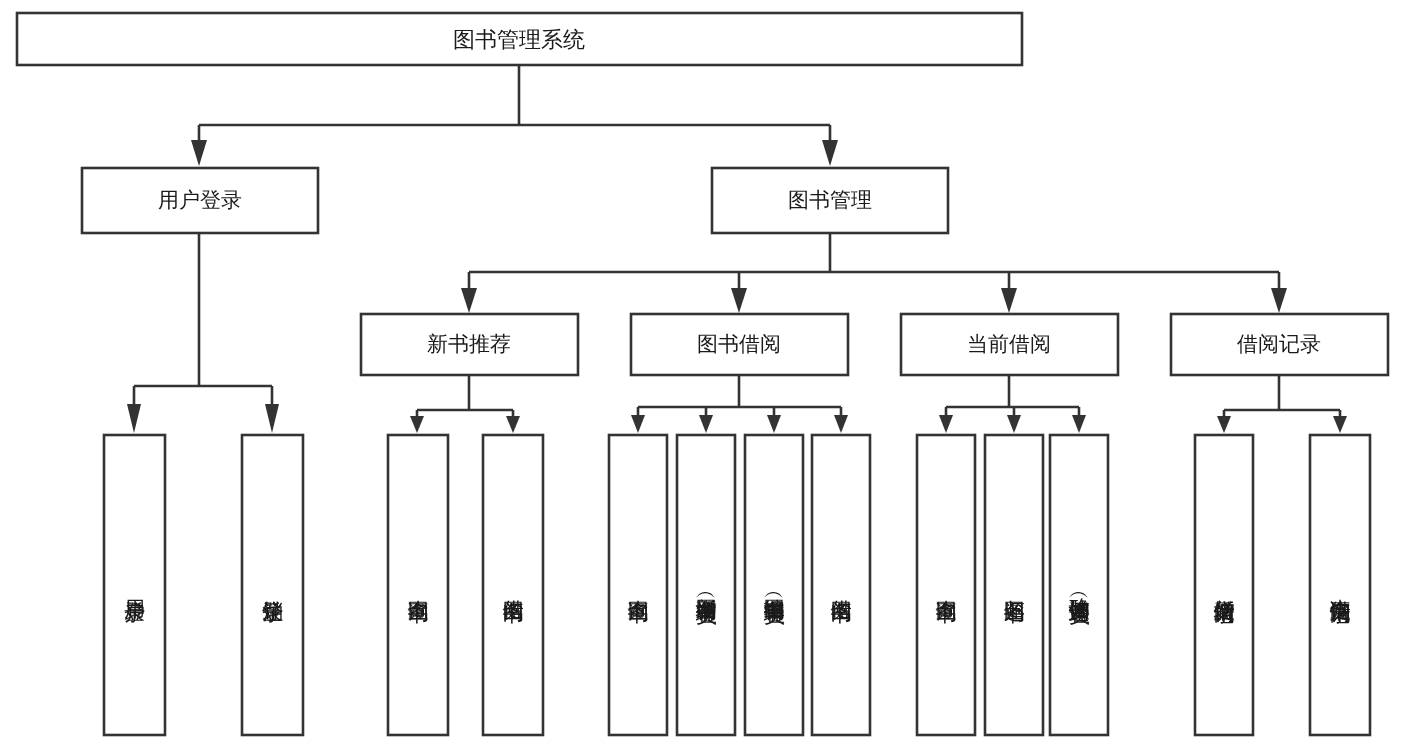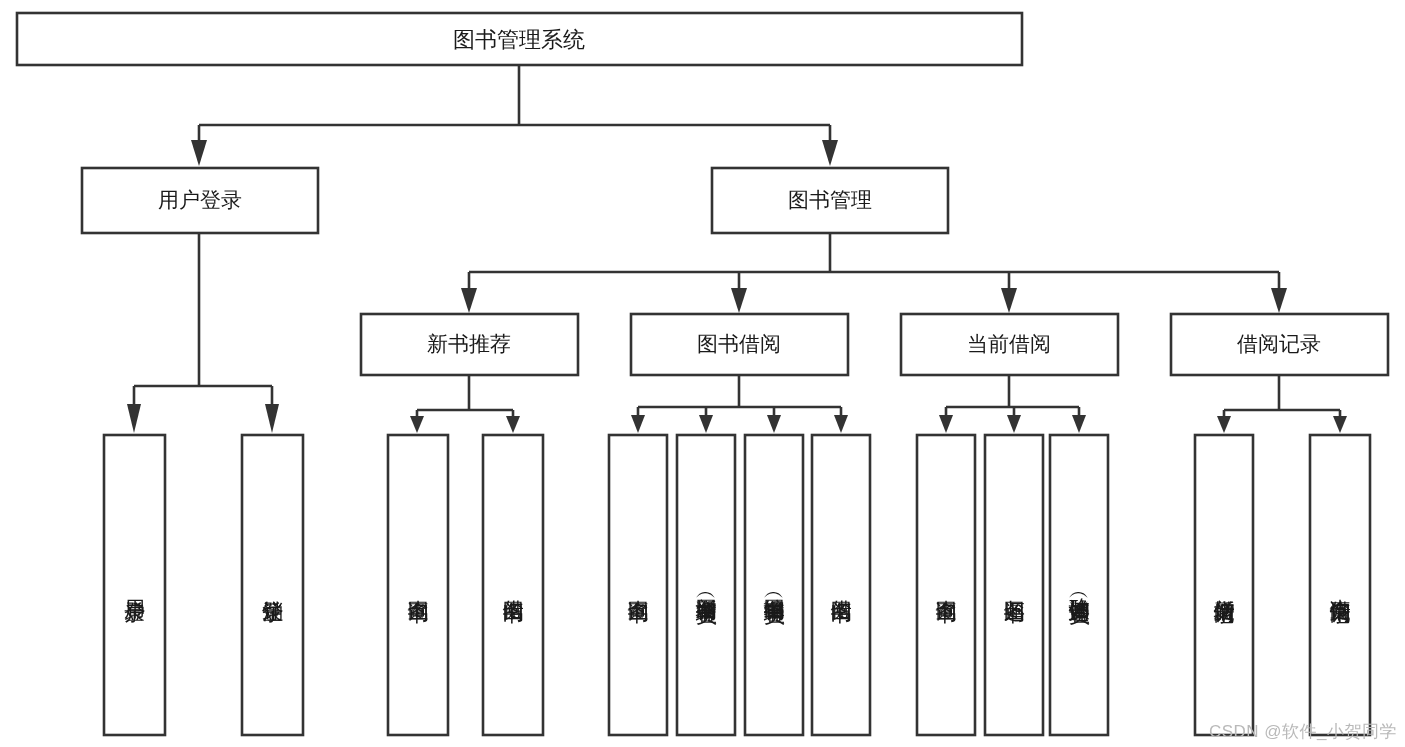--- a/index.html
+++ b/index.html
@@ -194,21 +194,20 @@
     <div class="vtext" style="left: 677px; top: 435px; width: 58px; height: 300px;">新增图书（管理员）</div>
     <div class="vtext" style="left: 745px; top: 435px; width: 58px; height: 300px;">编辑图书（管理员）</div>
     <div class="vtext" style="left: 812px; top: 435px; width: 58px; height: 300px;">借阅图书</div>
     <div class="vtext" style="left: 917px; top: 435px; width: 58px; height: 300px;">查询图书</div>
     <div class="vtext" style="left: 985px; top: 435px; width: 58px; height: 300px;">归还图书</div>
     <div class="vtext" style="left: 1050px; top: 435px; width: 58px; height: 300px;">确认归还（管理员）</div>
     <div class="vtext" style="left: 1195px; top: 435px; width: 58px; height: 300px;">新增借阅记录</div>
     <div class="vtext" style="left: 1310px; top: 435px; width: 60px; height: 300px;">查询借阅记录</div>
   </div>
 
-  <div class="watermark">CSDN @软件_小贺同学</div>
 </div>
 
 <style>
   .vtext {
     position: absolute;
     writing-mode: vertical-rl;
     text-orientation: upright;
     font-family: "Liberation Sans", "DejaVu Sans", sans-serif;
     font-size: 21px;
     line-height: 1.06;

